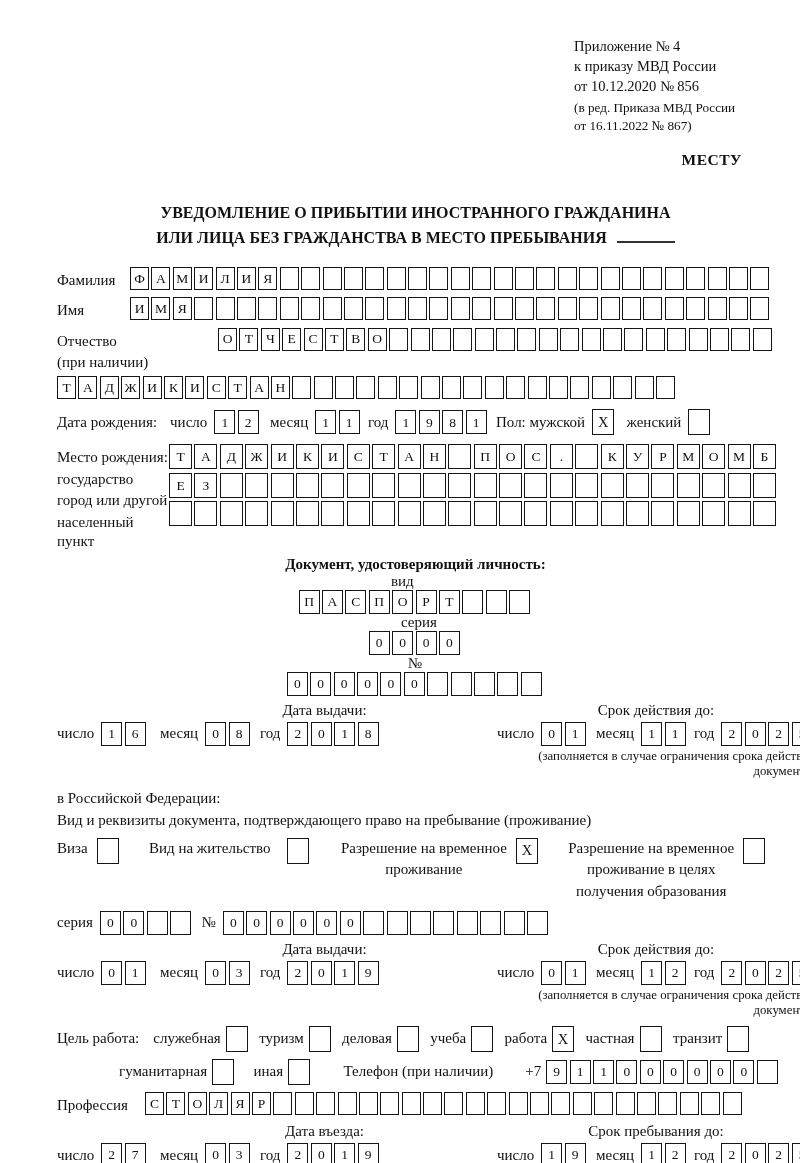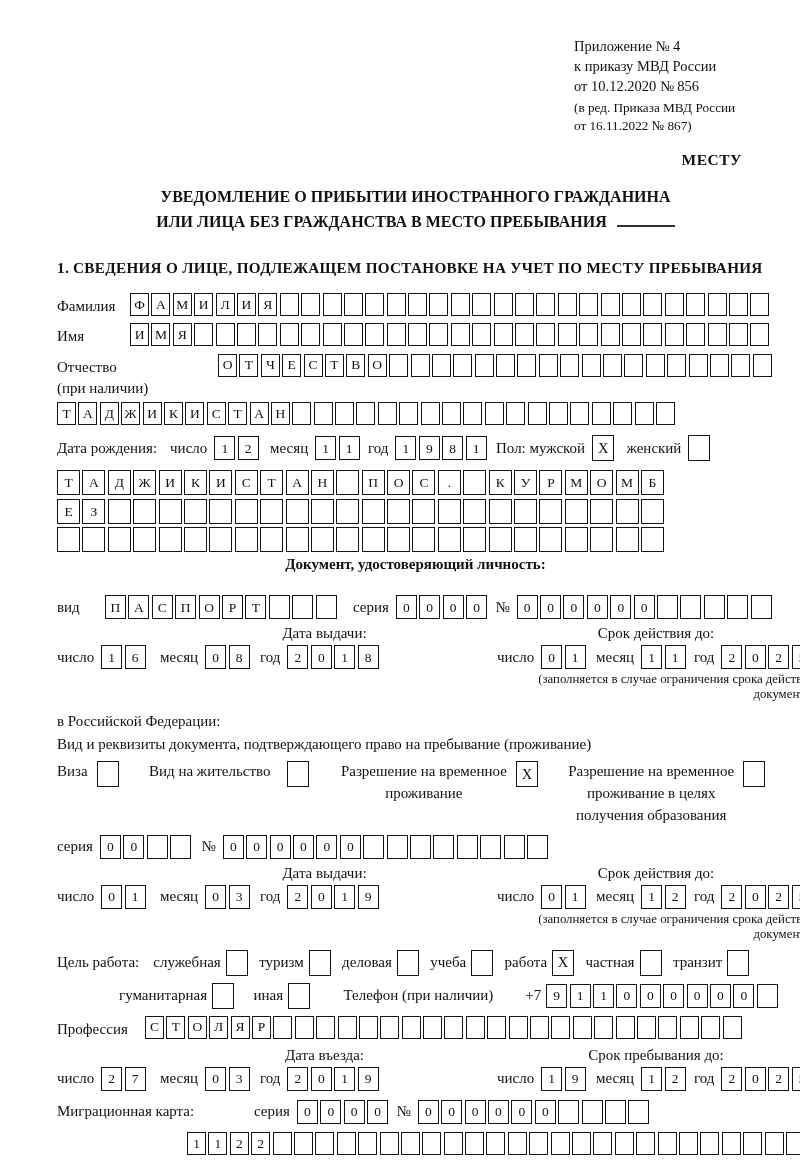--- a/index.html
+++ b/index.html
@@ -7,21 +7,21 @@
   .page {
     width:800px; height:1163px; margin:0 auto; background:#ffffff;
     font-family:"Liberation Serif","DejaVu Serif",serif; color:#111;
     padding:36px 26px 10px 57px; overflow:hidden; position:relative;
   }
   
   .hdr { width:195px; margin-left:auto; margin-right:5px; font-size:14.5px; line-height:1.38; }
   .hdr .sub { font-size:13.2px; margin-top:3px; line-height:1.38; }
   .forma { text-align:right; font-weight:bold; font-size:15.5px; margin:16px 32px 0 0; letter-spacing:.5px; }
   
-  .title { text-align:center; font-weight:bold; font-size:16px; margin-top:16px; line-height:1.55;font-family:Liberation Serif, serif; }
+  .title { text-align:center; font-weight:bold; font-size:16px; margin-top:32px; line-height:1.55;font-family:Liberation Serif, serif; }
   .title .uline { display:inline-block; width:58px; border-bottom:2.2px solid #333; height:14px; margin-left:10px; }
   .sec-head { font-weight:bold; font-size:15.2px; margin-top:24px; letter-spacing:.3px; }
   
   .cells { display:inline-flex; flex-wrap:nowrap; vertical-align:middle; }
   .cell {
     display:inline-flex; align-items:center; justify-content:center;
     width:19px; height:23px; border:1.7px solid #151515; margin-right:2.4px;
     font-size:13.5px; line-height:1; background:#fff; flex:0 0 auto;
   }
   .wide .cell { width:21px; height:24px; }
@@ -67,21 +67,20 @@
       <div>от 16.11.2022 № 867)</div>
     </div>
   </div>
   <div class="forma">МЕСТУ</div>
 
   <div class="title">
     <div>УВЕДОМЛЕНИЕ О ПРИБЫТИИ ИНОСТРАННОГО ГРАЖДАНИНА</div>
     <div><span>ИЛИ ЛИЦА БЕЗ ГРАЖДАНСТВА В МЕСТО ПРЕБЫВАНИЯ</span><span class="uline"></span></div>
   </div>
 
-  <div class="sec-head">1. СВЕДЕНИЯ О ЛИЦЕ, ПОДЛЕЖАЩЕМ ПОСТАНОВКЕ НА УЧЕТ ПО МЕСТУ ПРЕБЫВАНИЯ</div>
 
   <div class="frow" style="margin-top:16px;">
     <div class="flabel" style="width:73px;">Фамилия</div>
     <span class="cells">
         <span class="cell">Ф</span>
         <span class="cell">А</span>
         <span class="cell">М</span>
         <span class="cell">И</span>
         <span class="cell">Л</span>
         <span class="cell">И</span>
@@ -240,20 +239,26 @@
     <span class="cells cbx">
         <span class="cell">X</span>
       </span>
     <span class="grp-lbl" style="margin-left:10px;">женский</span>
     <span class="cells cbx">
         <span class="cell"></span>
       </span>
   </div>
 
   <div class="frow" style="margin-top:9px;">
+    <div class="flabel" style="width:112px;">
+      <div>Место рождения:</div>
+      <div class="lab2">государство</div>
+      <div class="lab2">город или другой</div>
+      <div class="lab2">населенный пункт</div>
+    </div>
     <div>
       <div style="margin-bottom:3.5px;"><span class="cells xl">
             <span class="cell">Т</span>
             <span class="cell">А</span>
             <span class="cell">Д</span>
             <span class="cell">Ж</span>
             <span class="cell">И</span>
             <span class="cell">К</span>
             <span class="cell">И</span>
             <span class="cell">С</span>
@@ -324,21 +329,21 @@
             <span class="cell"></span>
             <span class="cell"></span>
             <span class="cell"></span>
             <span class="cell"></span>
           </span></div>
     </div>
   </div>
 
   <div class="center-bold" style="margin-top:4px;">Документ, удостоверяющий личность:</div>
 
-  <div class="inlinerow" style="margin-top:22px;">
+  <div class="inlinerow" style="margin-top:0;flex-direction:column;">
     <span class="grp-lbl" style="width:42px;">вид</span>
     <span class="cells wide">
         <span class="cell">П</span>
         <span class="cell">А</span>
         <span class="cell">С</span>
         <span class="cell">П</span>
         <span class="cell">О</span>
         <span class="cell">Р</span>
         <span class="cell">Т</span>
         <span class="cell"></span>

